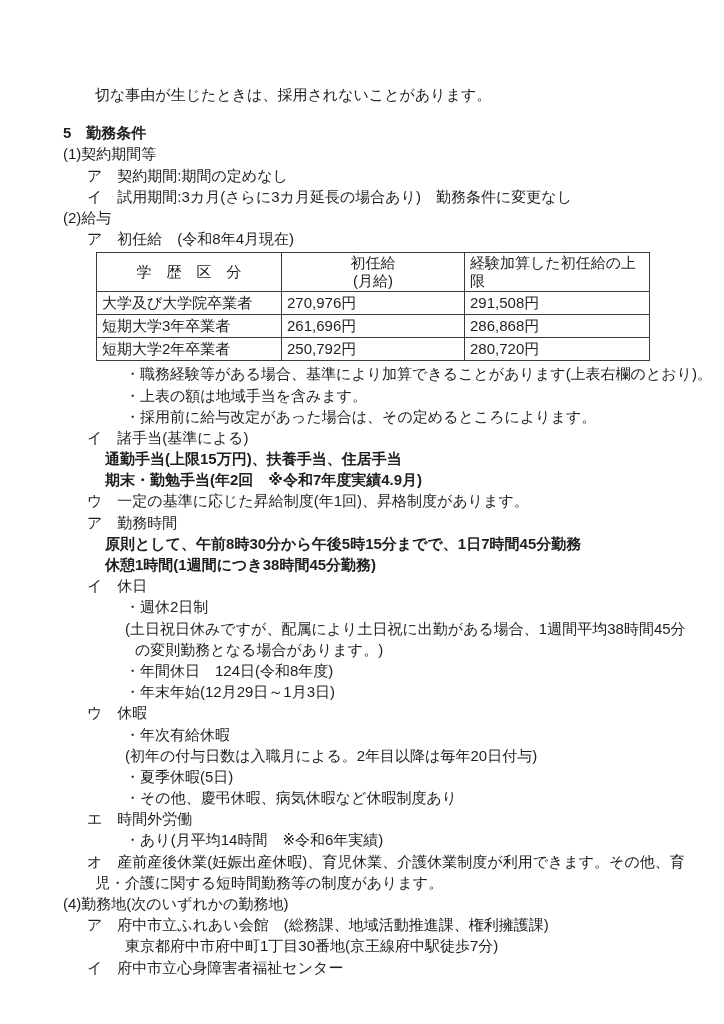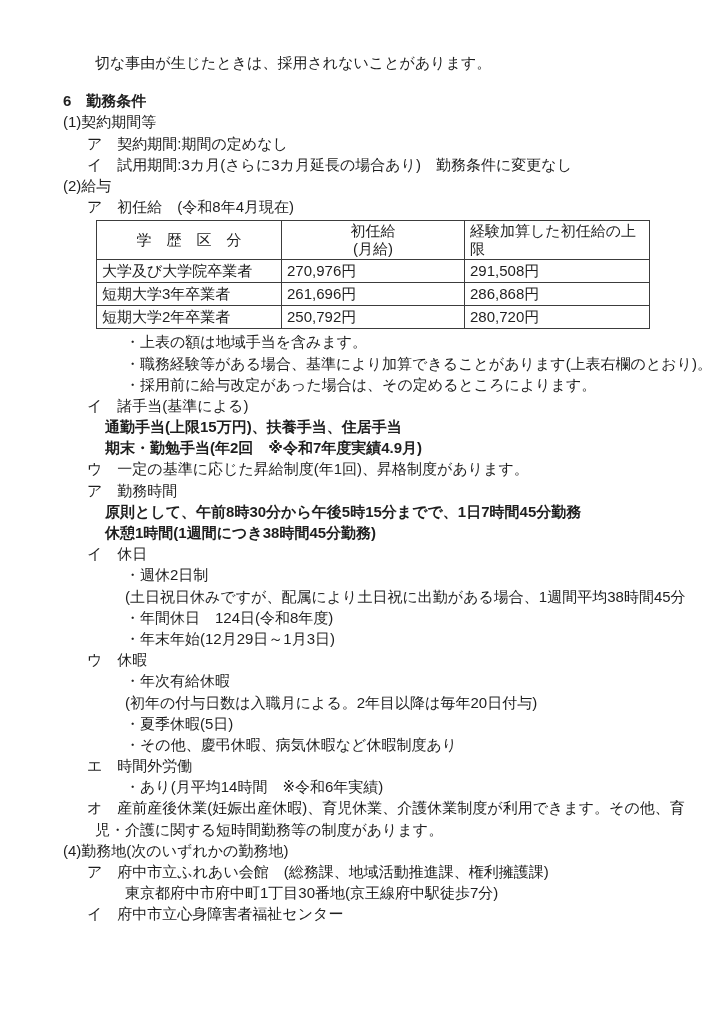--- a/index.html
+++ b/index.html
@@ -6,21 +6,21 @@
     --text:#1e1e1e;
     --border:#3c3c3c;
     --paper:#ffffff;
   }
   html,body{margin:0;padding:0;background:var(--paper);}
   .page{
     position:relative;
     width:724px;height:1024px;
     background:var(--paper);
     box-sizing:border-box;
-    padding:52px 0 0 63px;
+    padding:84px 0 0 63px;
     overflow:hidden;
     color:var(--text);
     font-family:"Liberation Sans","DejaVu Sans",sans-serif;
     font-size:15px;
   }
   .ln{
     white-space:pre;
     line-height:21.2px;
     height:21.2px;
   }
@@ -61,21 +61,21 @@
     white-space:pre;
     line-height:20px;
   }
 </style>
 </head>
 <body>
 
 <div class="page">
   <div id="before-table">
       <div class="ln i-intro">切な事由が生じたときは、採用されないことがあります。</div>
-      <div class="ln i0 bold gap-top">6　勤務条件</div>
+      <div class="ln i0 bold gap-top">5　勤務条件</div>
       <div class="ln i0">(1)契約期間等</div>
       <div class="ln i1">ア　契約期間:期間の定めなし</div>
       <div class="ln i1">イ　試用期間:3カ月(さらに3カ月延長の場合あり)　勤務条件に変更なし</div>
       <div class="ln i0">(2)給与</div>
       <div class="ln i1">ア　初任給　(令和8年4月現在)</div>
     </div>
 
   <table class="salary">
     <colgroup>
       <col style="width:185px">
@@ -104,33 +104,34 @@
         </tr>
         <tr>
           <td>短期大学2年卒業者</td>
           <td>250,792円</td>
           <td>280,720円</td>
         </tr>
       </tbody>
   </table>
 
   <div id="after-table">
+      <div class="ln i3">・職務経験等がある場合、基準により加算できることがあります(上表右欄のとおり)。</div>
       <div class="ln i3">・上表の額は地域手当を含みます。</div>
-      <div class="ln i3">・職務経験等がある場合、基準により加算できることがあります(上表右欄のとおり)。</div>
       <div class="ln i3">・採用前に給与改定があった場合は、その定めるところによります。</div>
       <div class="ln i1">イ　諸手当(基準による)</div>
       <div class="ln i2">通勤手当(上限15万円)、扶養手当、住居手当</div>
       <div class="ln i2">期末・勤勉手当(年2回　※令和7年度実績4.9月)</div>
       <div class="ln i1">ウ　一定の基準に応じた昇給制度(年1回)、昇格制度があります。</div>
       <div class="ln i1">ア　勤務時間</div>
       <div class="ln i2">原則として、午前8時30分から午後5時15分までで、1日7時間45分勤務</div>
       <div class="ln i2">休憩1時間(1週間につき38時間45分勤務)</div>
       <div class="ln i1">イ　休日</div>
       <div class="ln i3">・週休2日制</div>
       <div class="ln i3">(土日祝日休みですが、配属により土日祝に出勤がある場合、1週間平均38時間45分</div>
+      <div class="ln i4">の変則勤務となる場合があります。)</div>
       <div class="ln i3">・年間休日　124日(令和8年度)</div>
       <div class="ln i3">・年末年始(12月29日～1月3日)</div>
       <div class="ln i1">ウ　休暇</div>
       <div class="ln i3">・年次有給休暇</div>
       <div class="ln i3">(初年の付与日数は入職月による。2年目以降は毎年20日付与)</div>
       <div class="ln i3">・夏季休暇(5日)</div>
       <div class="ln i3">・その他、慶弔休暇、病気休暇など休暇制度あり</div>
       <div class="ln i1">エ　時間外労働</div>
       <div class="ln i3">・あり(月平均14時間　※令和6年実績)</div>
       <div class="ln i1">オ　産前産後休業(妊娠出産休暇)、育児休業、介護休業制度が利用できます。その他、育</div>

